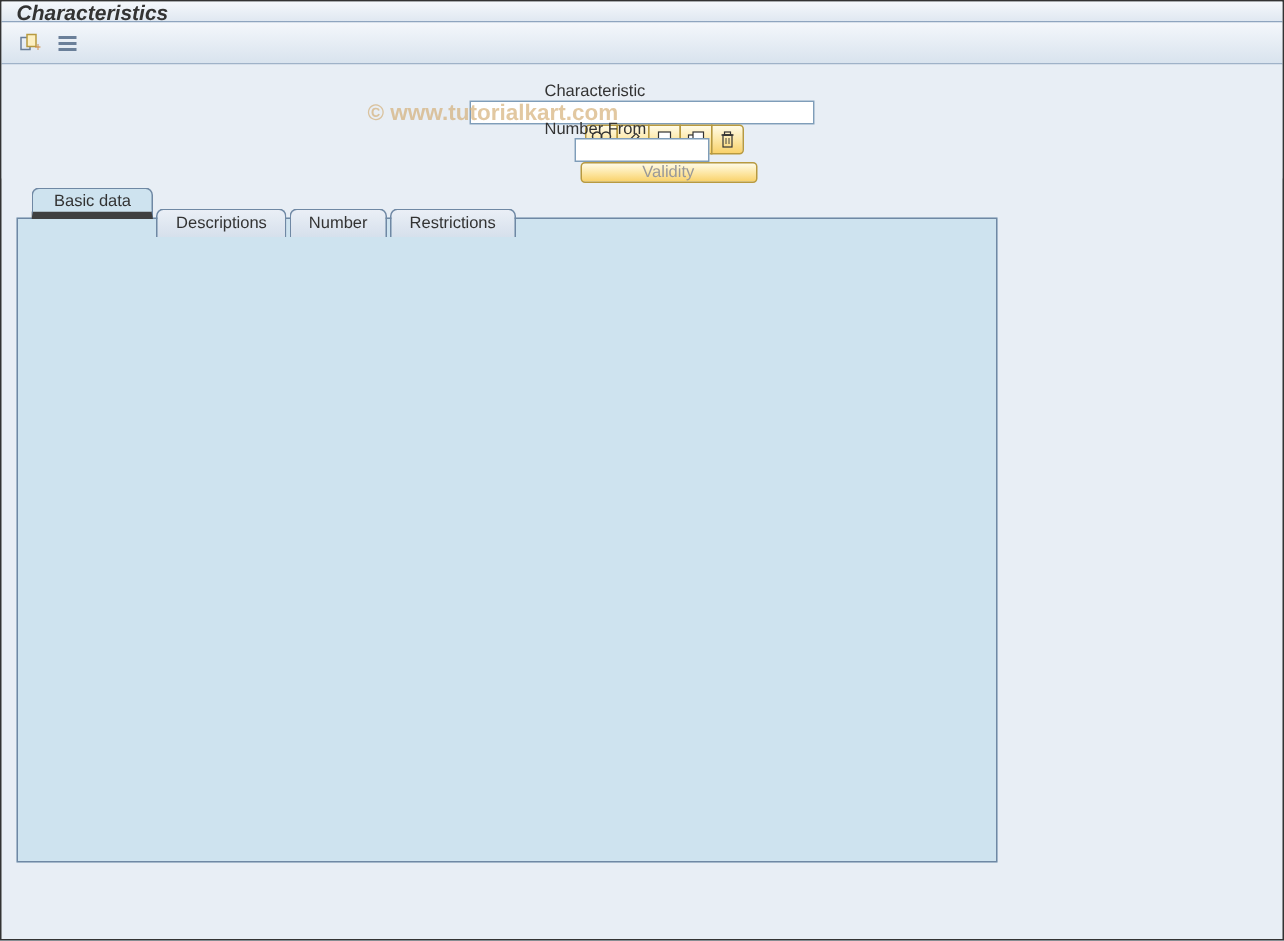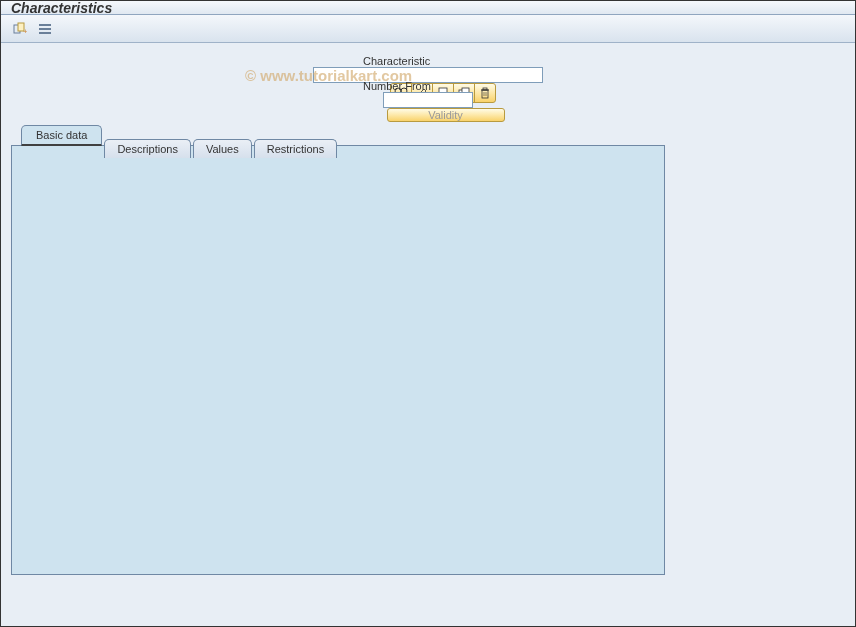--- a/index.html
+++ b/index.html
@@ -142,21 +142,21 @@
       align-items: center;
       position: relative;
       top: 13px;
     }
     .tab.active {
       background: #cee3ef;
       padding: 0 14px;
       height: 21px;
       top: 0;
       z-index: 3;
-      border-bottom: 2px solid #404040;
+      border-bottom: 5px solid #404040;
       margin-bottom: -1px;
     }
     .tab-panel {
       border: 1px solid #6f88a4;
       background: #cee3ef;
       width: 654px;
       height: 430px;
       position: relative;
       z-index: 1;
     }
@@ -251,21 +251,21 @@
 
 <div class="tab-container">
   <div class="tab-strip">
     <div class="tab active">
       <span>Basic data</span>
     </div>
     <div class="tab">
       <span>Descriptions</span>
     </div>
     <div class="tab">
-      <span>Values</span>
+      <span>Number</span>
     </div>
     <div class="tab">
       <span>Restrictions</span>
     </div>
   </div>
   <div class="tab-panel"></div>
 </div>
 
 <div class="watermark">© www.tutorialkart.com</div>
 

